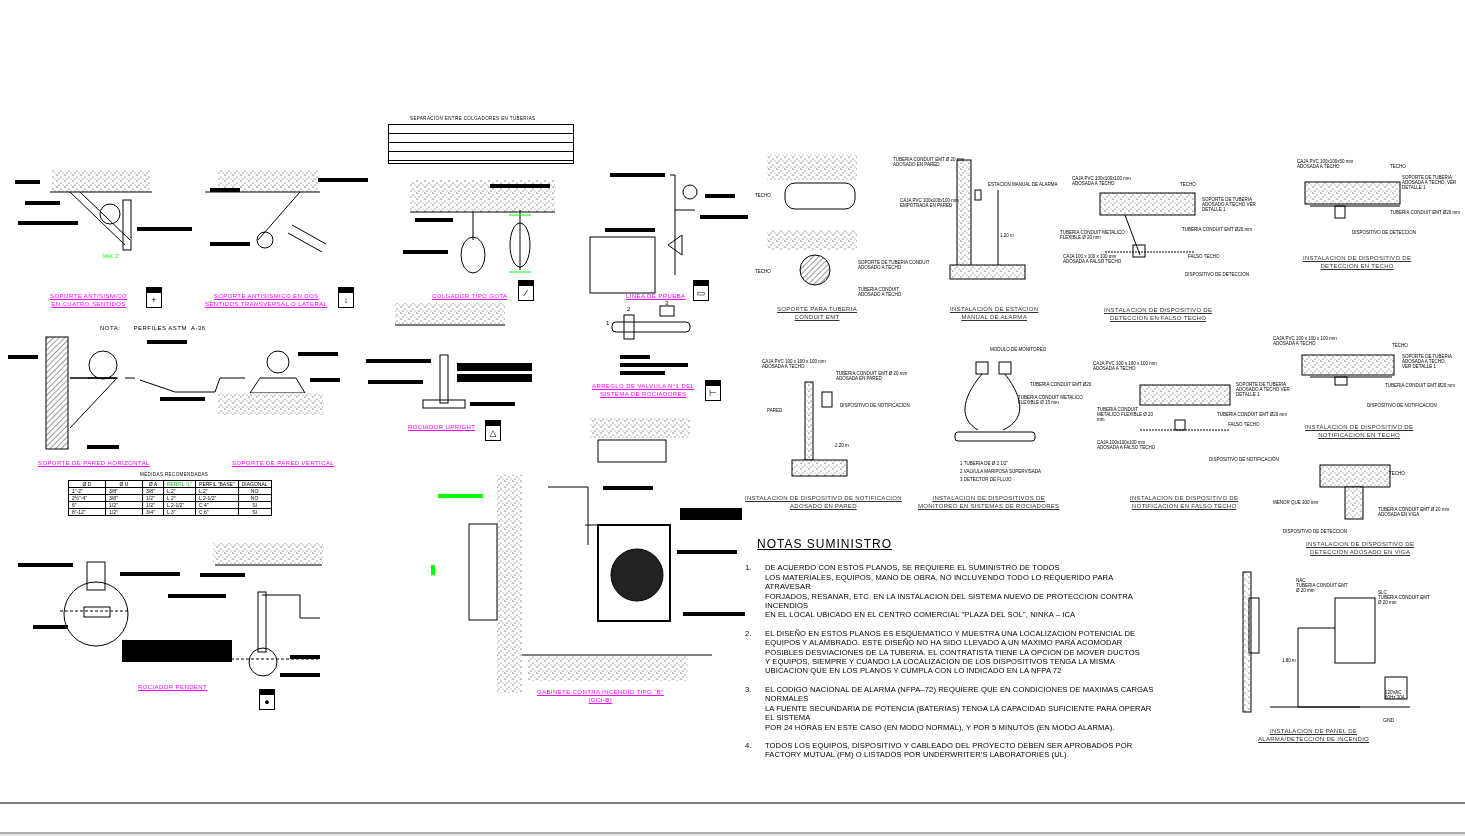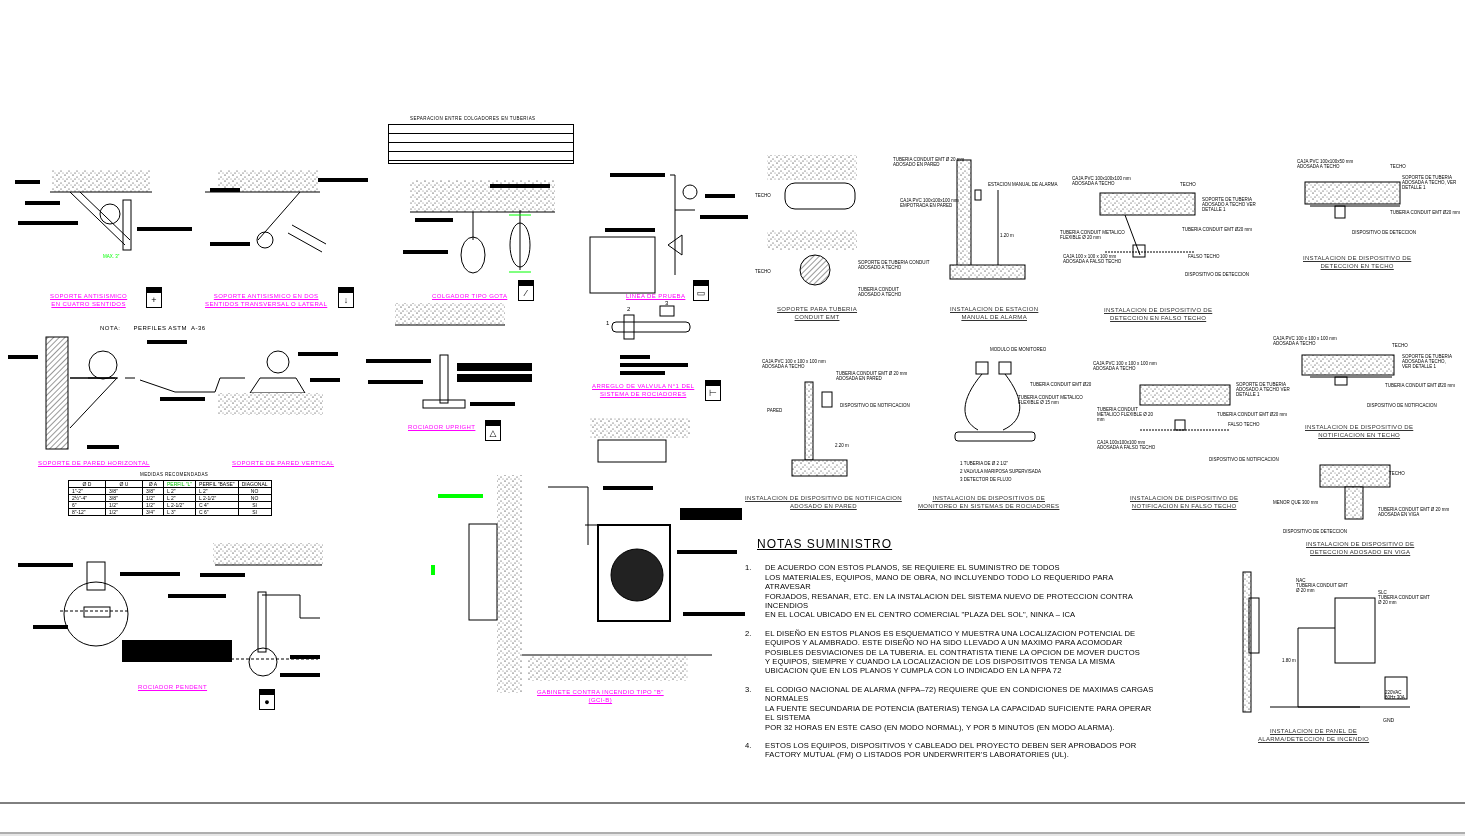--- a/index.html
+++ b/index.html
@@ -410,22 +410,22 @@
       <span class="txt">EL DISEÑO EN ESTOS PLANOS ES ESQUEMATICO Y MUESTRA UNA LOCALIZACION POTENCIAL DE
 EQUIPOS Y ALAMBRADO. ESTE DISEÑO NO HA SIDO LLEVADO A UN MAXIMO PARA ACOMODAR
 POSIBLES DESVIACIONES DE LA TUBERIA. EL CONTRATISTA TIENE LA OPCION DE MOVER DUCTOS
 Y EQUIPOS, SIEMPRE Y CUANDO LA LOCALIZACION DE LOS DISPOSITIVOS TENGA LA MISMA
 UBICACION QUE EN LOS PLANOS Y CUMPLA CON LO INDICADO EN LA NFPA 72</span>
     </div>
     <div class="item">
       <span class="num">3.</span>
       <span class="txt">EL CODIGO NACIONAL DE ALARMA (NFPA–72) REQUIERE QUE EN CONDICIONES DE MAXIMAS CARGAS NORMALES
 LA FUENTE SECUNDARIA DE POTENCIA (BATERIAS) TENGA LA CAPACIDAD SUFICIENTE PARA OPERAR EL SISTEMA
-POR 32 HORAS EN ESTE CASO (EN MODO NORMAL), Y POR 5 MINUTOS (EN MODO ALARMA).</span>
+POR 24 HORAS EN ESTE CASO (EN MODO NORMAL), Y POR 5 MINUTOS (EN MODO ALARMA).</span>
     </div>
     <div class="item">
       <span class="num">4.</span>
-      <span class="txt">ESTOS LOS EQUIPOS, DISPOSITIVOS Y CABLEADO DEL PROYECTO DEBEN SER APROBADOS POR
+      <span class="txt">TODOS LOS EQUIPOS, DISPOSITIVO Y CABLEADO DEL PROYECTO DEBEN SER APROBADOS POR
 FACTORY MUTUAL (FM) O LISTADOS POR UNDERWRITER'S LABORATORIES (UL).</span>
     </div>
   </div>
 
 </div>
 
 </body></html>

